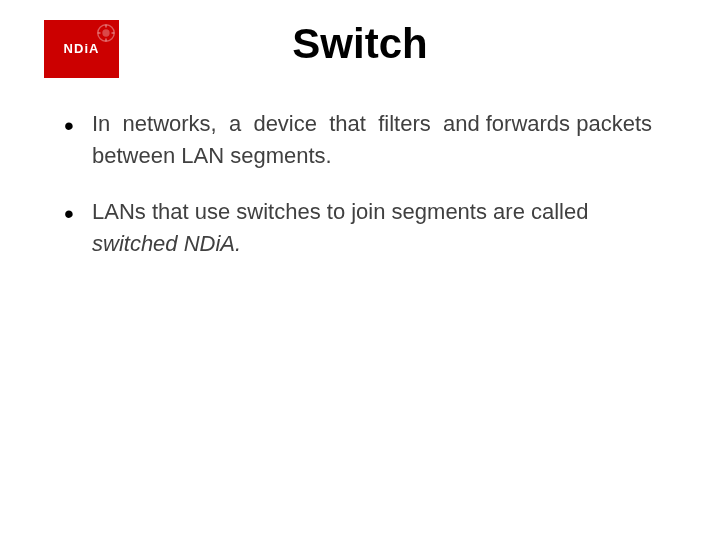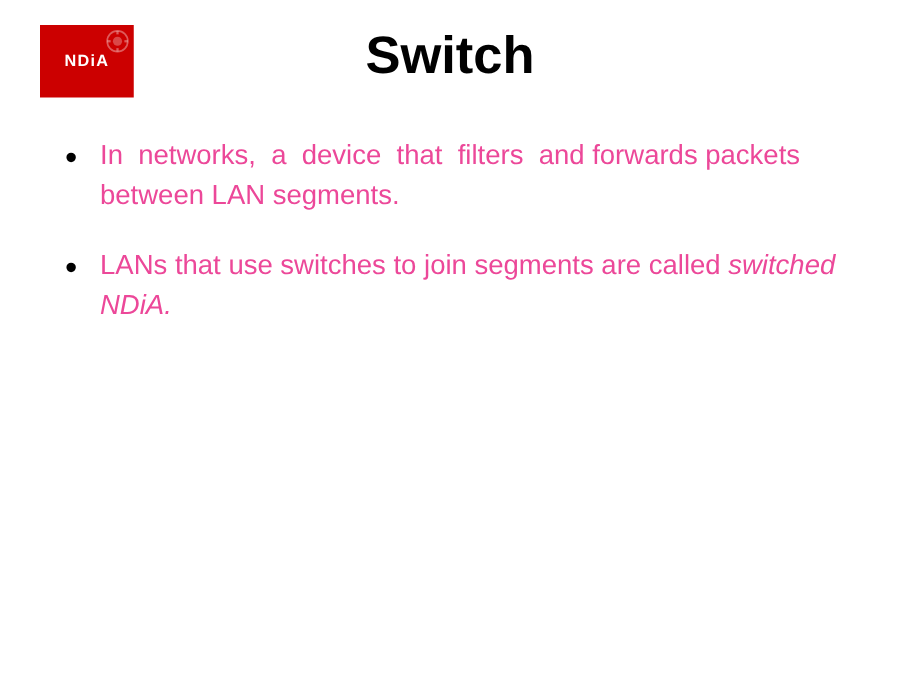--- a/index.html
+++ b/index.html
@@ -14,21 +14,21 @@
       background: #ffffff;
       font-family: Arial, sans-serif;
       overflow: hidden;
     }
 
     .slide {
       width: 720px;
       height: 540px;
       background: #ffffff;
       position: relative;
-      padding: 20px 32px;
+      padding: 20px 44px;
     }
 
     .header {
       display: flex;
       align-items: center;
       justify-content: center;
       position: relative;
       margin-bottom: 30px;
     }
 
@@ -98,21 +98,21 @@
 
     .bullet-dot {
       min-width: 28px;
       font-size: 28px;
       line-height: 1.3;
       color: #000000;
     }
 
     .bullet-text {
       font-size: 22px;
-      color: #ec4899;
+      color: #404040;
       line-height: 1.45;
     }
 
     .bullet-text em {
       font-style: italic;
     }
   </style>
 </head>
 <body>
 

